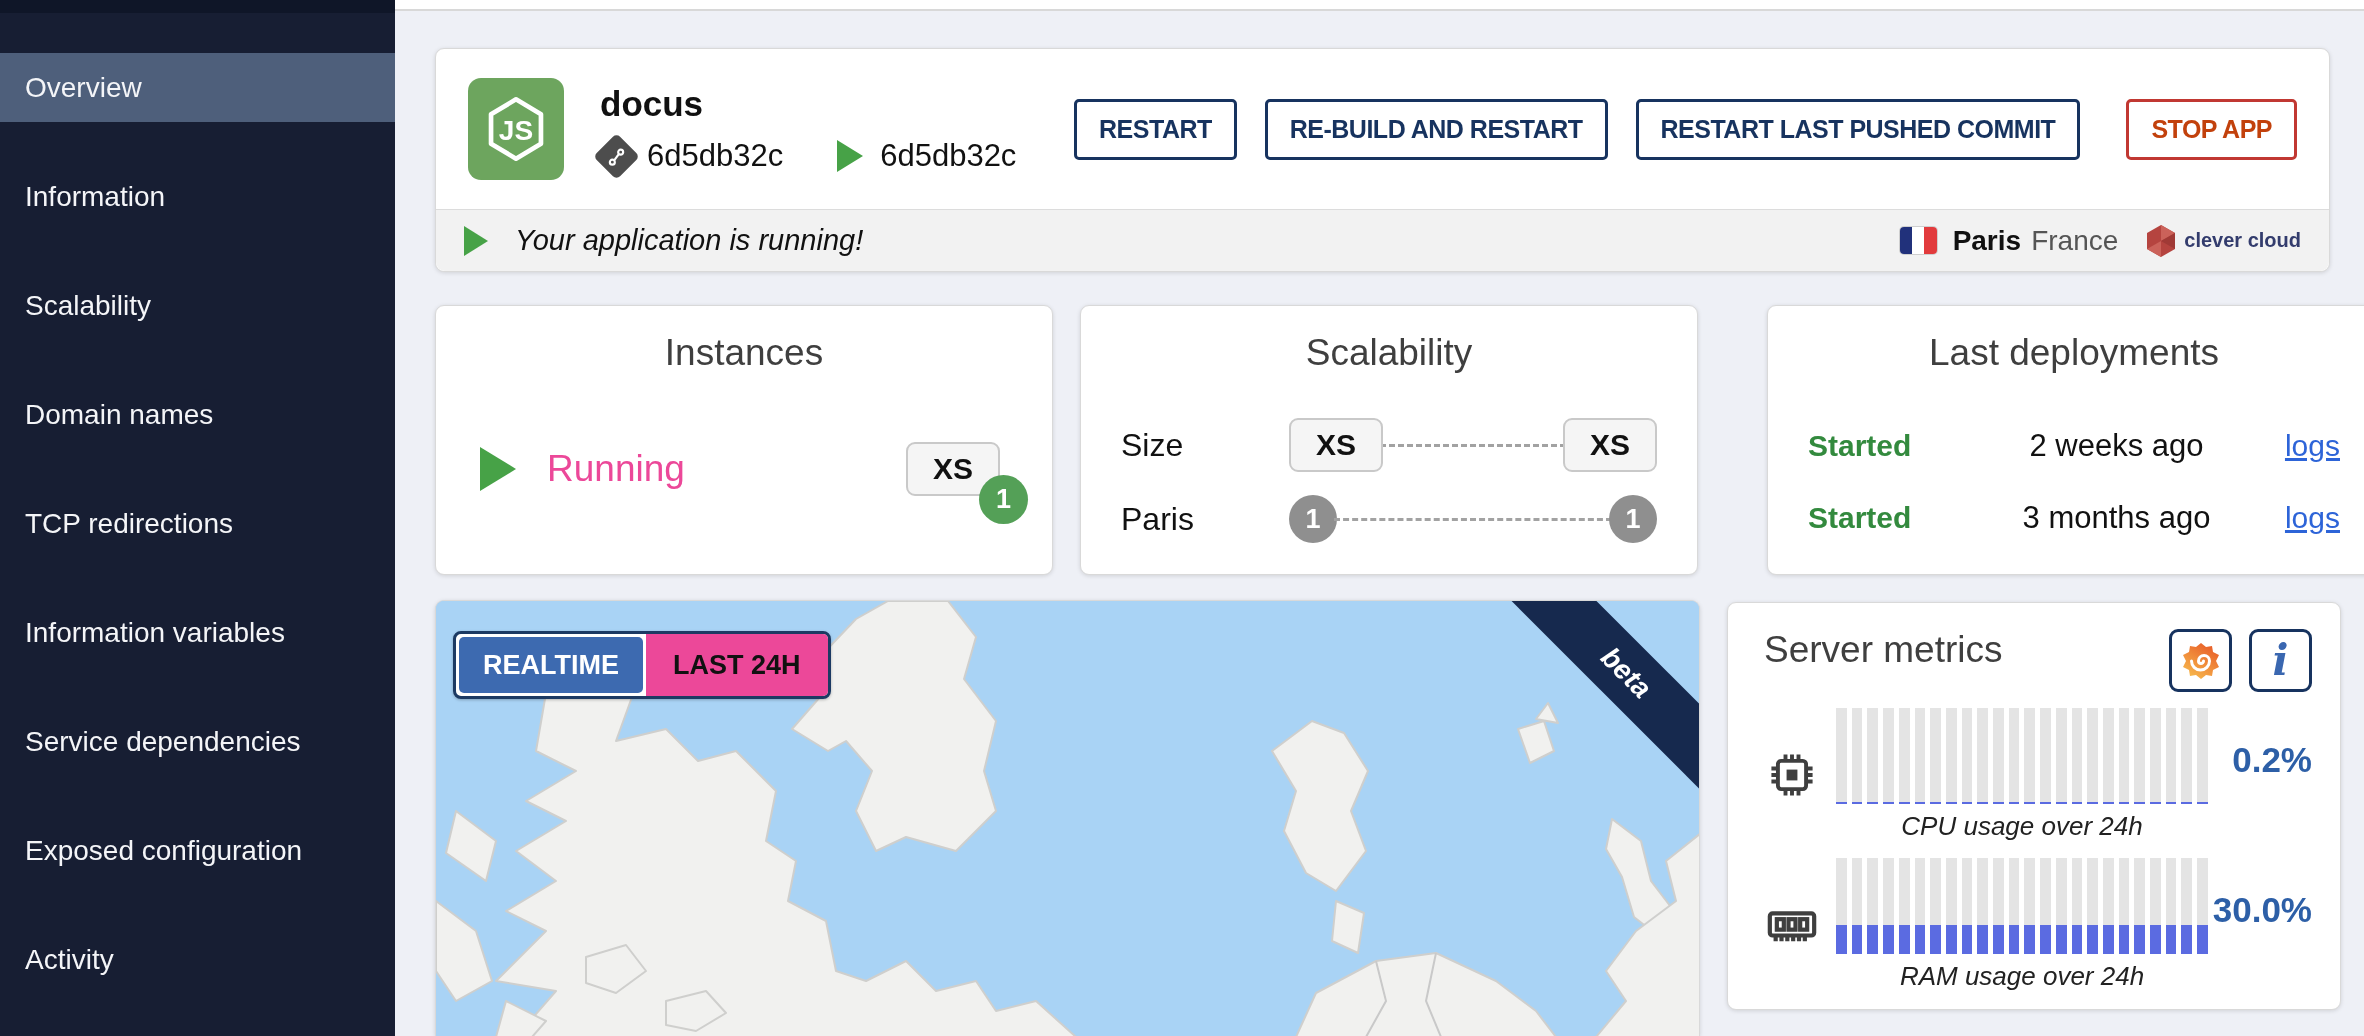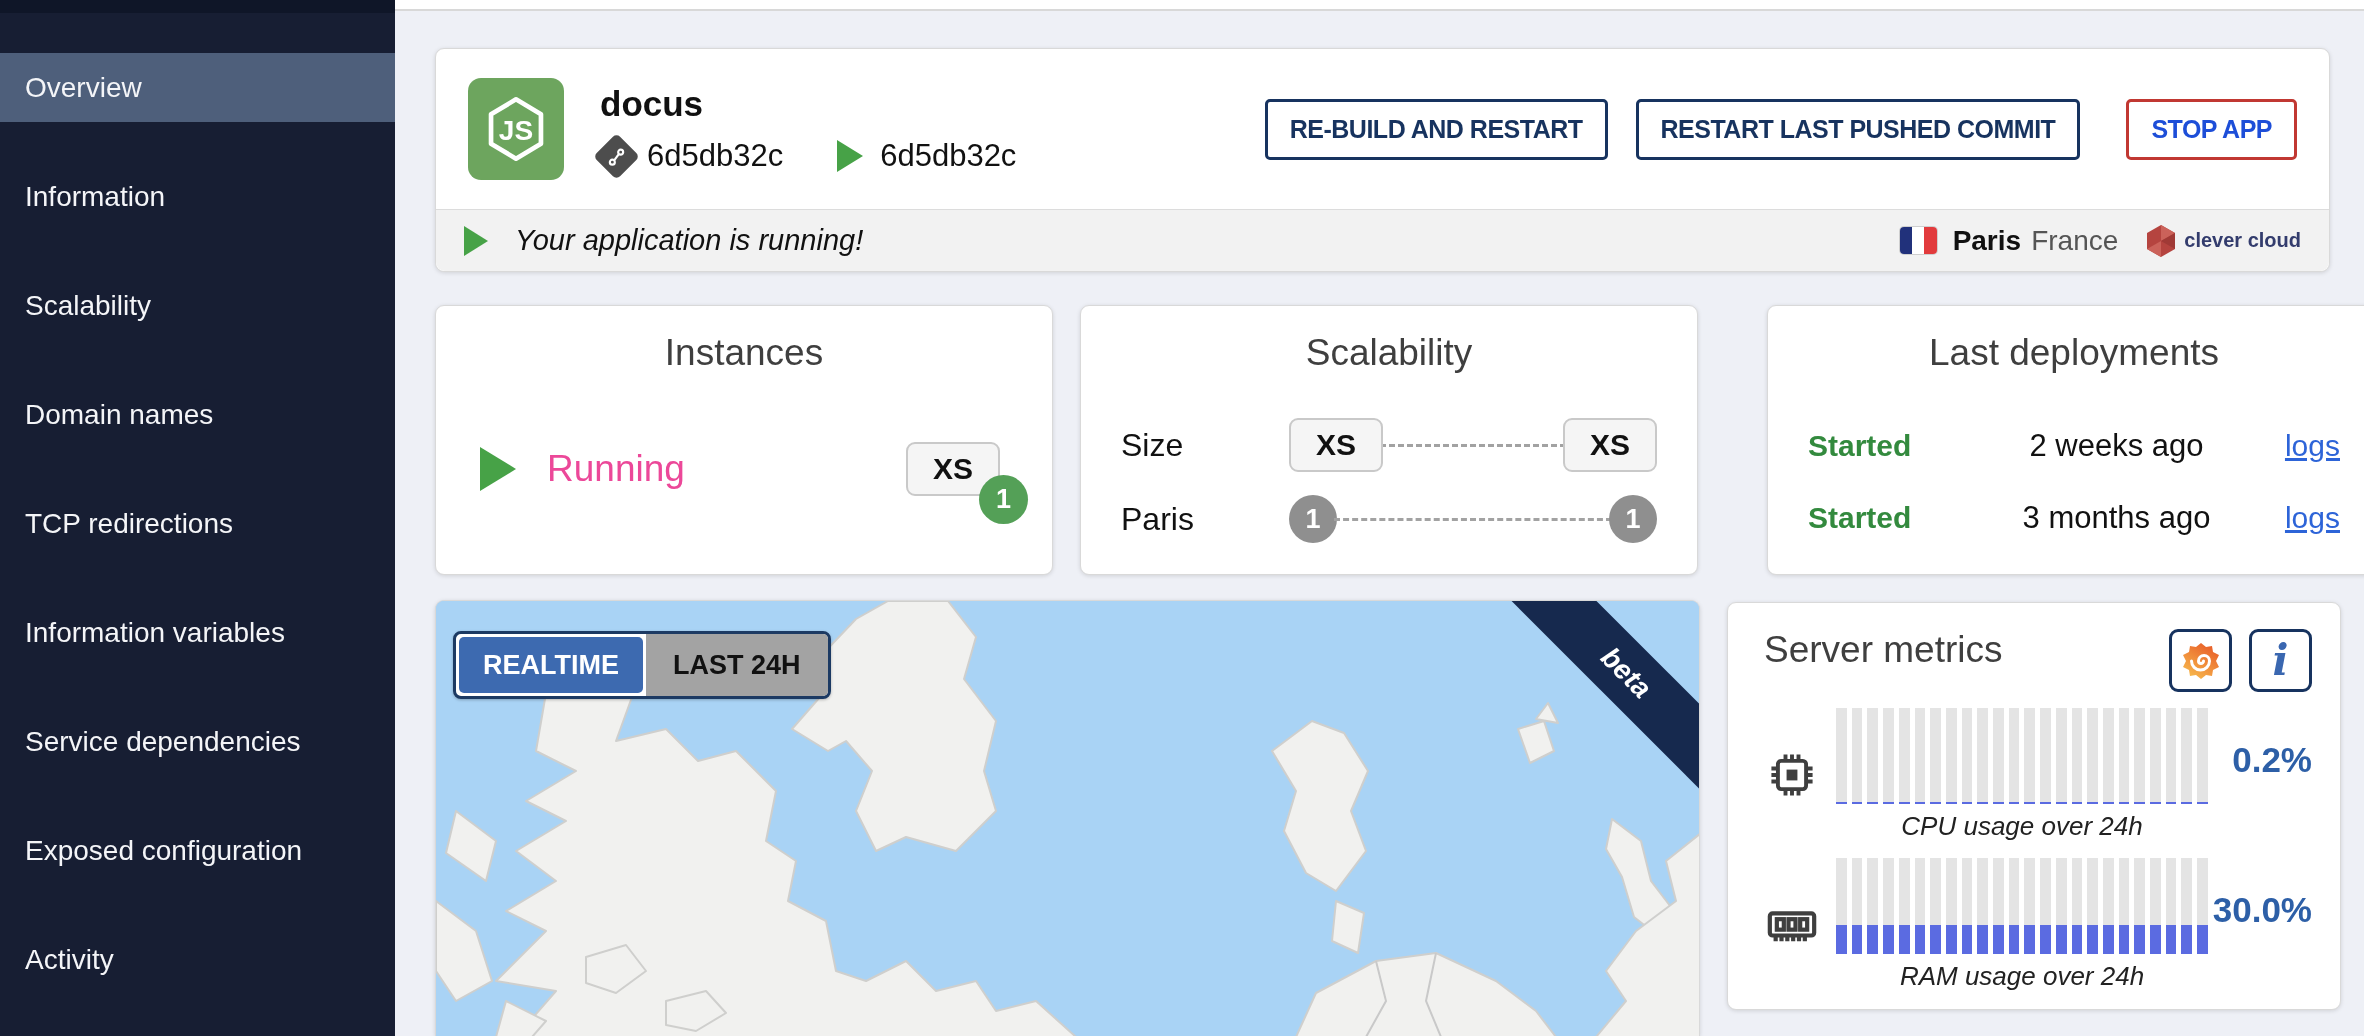--- a/index.html
+++ b/index.html
@@ -35,21 +35,21 @@
   .git-diamond svg { transform:rotate(-45deg); }
   .play { width:0; height:0; border-style:solid; border-color:transparent; }
   .play.small { border-left:26px solid #47a247; border-top:16px solid transparent; border-bottom:16px solid transparent; }
   .play.big   { border-left:36px solid #47a247; border-top:22px solid transparent; border-bottom:22px solid transparent; }
   .play.tiny  { border-left:24px solid #47a247; border-top:15px solid transparent; border-bottom:15px solid transparent; }
 
   .header-buttons { margin-left:auto; display:flex; align-items:center; gap:28px; }
   .btn { border:3px solid #17335f; color:#17335f; background:#fff; border-radius:5px;
          font-size:25px; font-weight:700; padding:13px 22px; white-space:nowrap;
          letter-spacing:-0.5px; cursor:pointer; font-family:"Liberation Sans",sans-serif; }
-  .btn.danger { border-color:#c13832; color:#1d4ed8; margin-left:18px; }
+  .btn.danger { border-color:#c13832; color:#c2410c; margin-left:18px; }
 
   .status-strip { border-top:1px solid #dcdcdc; background:#f2f2f2; border-radius:0 0 9px 9px;
                   height:62px; display:flex; align-items:center; padding:0 28px; }
   .status-msg { font-style:italic; font-size:29px; color:#111; margin-left:24px; }
   .status-right { margin-left:auto; display:flex; align-items:center; }
   .flag { width:37px; height:27px; border-radius:4px; overflow:hidden; display:flex;
           box-shadow:0 0 0 1px #cfcfcf; }
   .flag div { flex:1; }
   .flag .b { background:#21317b; } .flag .w { background:#fff; } .flag .r { background:#e23b3d; }
   .zone-city { font-size:28px; font-weight:700; color:#111; margin-left:16px; }
@@ -87,21 +87,21 @@
 
   
   .map-card { position:absolute; left:40px; top:600px; width:1265px; height:436px;
               border:1px solid #d9d9d9; border-bottom:none; border-radius:9px 9px 0 0;
               background:#a9d3f5; overflow:hidden; box-shadow:0 1px 4px rgba(0,0,0,.13); }
   .map-svg { position:absolute; left:0; top:0; }
   .map-toggle { position:absolute; left:17px; top:30px; height:68px; background:#fff;
                 border:3px solid #1c3a63; border-radius:8px; display:flex; align-items:stretch;
                 overflow:hidden; box-shadow:0 1px 3px rgba(0,0,0,.25); }
   .map-tab { display:flex; align-items:center; padding:0 27px; font-size:27px; font-weight:700;
-             color:#111; background:#a3a3a3; cursor:pointer; }
+             color:#111; background:#ec4899; cursor:pointer; }
   .map-tab.active { background:#3d6ab0; color:#fff; border-radius:5px; margin:3px; padding:0 24px; }
   .ribbon-box { position:absolute; top:0; right:0; width:230px; height:230px; overflow:hidden; pointer-events:none; }
   .ribbon { position:absolute; width:330px; text-align:center; background:#16294e; color:#fff;
             font-size:28px; font-weight:700; font-style:italic; padding:14px 0;
             transform:rotate(45deg); right:-92px; top:42px; }
 
   
   .metrics-card { left:1332px; top:602px; width:614px; height:408px; }
   .metrics-head { display:flex; align-items:flex-start; padding:26px 28px 0 36px; }
   .metrics-title { font-size:37px; color:#3f3f3f; }
@@ -183,20 +183,21 @@
             </span>
             <span>6d5db32c</span>
           </div>
           <div class="commit">
             <span class="play small"></span>
             <span>6d5db32c</span>
           </div>
         </div>
       </div>
       <div class="header-buttons">
+        <button class="btn">RESTART</button>
         <button class="btn">RE-BUILD AND RESTART</button>
         <button class="btn">RESTART LAST PUSHED COMMIT</button>
         <button class="btn danger">STOP APP</button>
       </div>
     </div>
     <div class="status-strip">
       <span class="play tiny"></span>
       <span class="status-msg">Your application is running!</span>
       <div class="status-right">
         <span class="flag">

